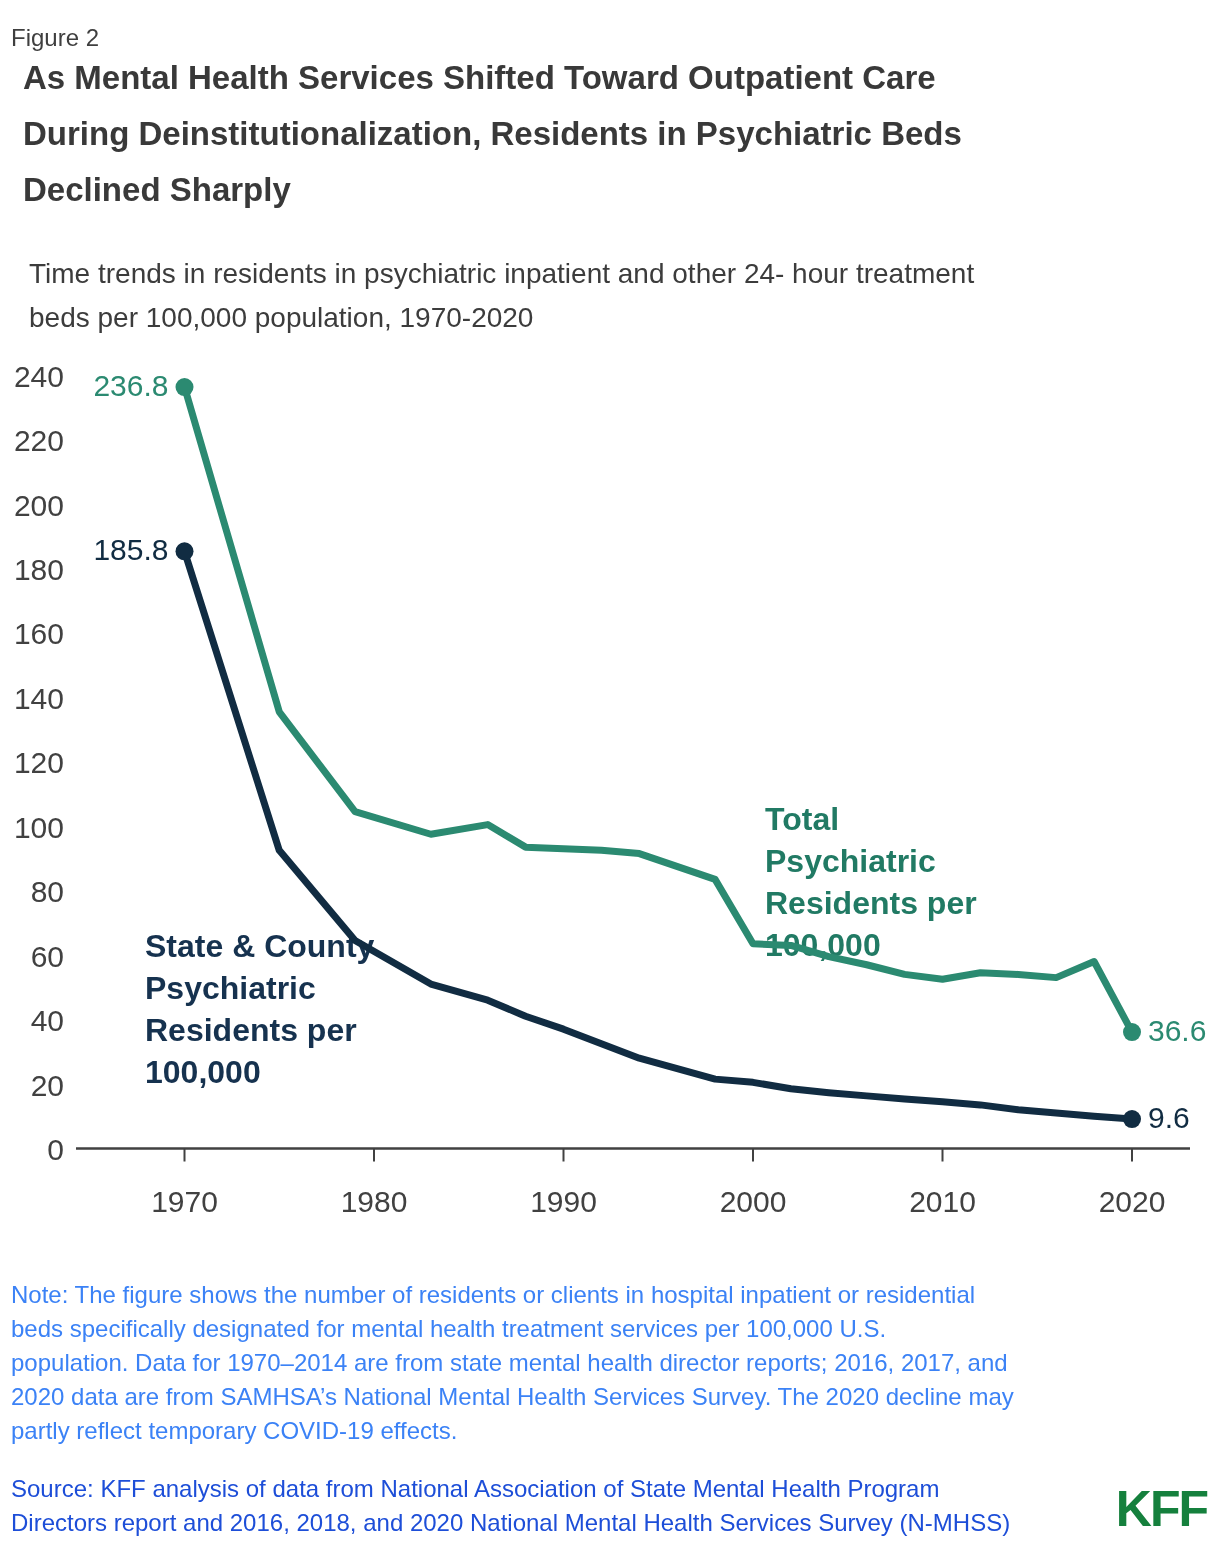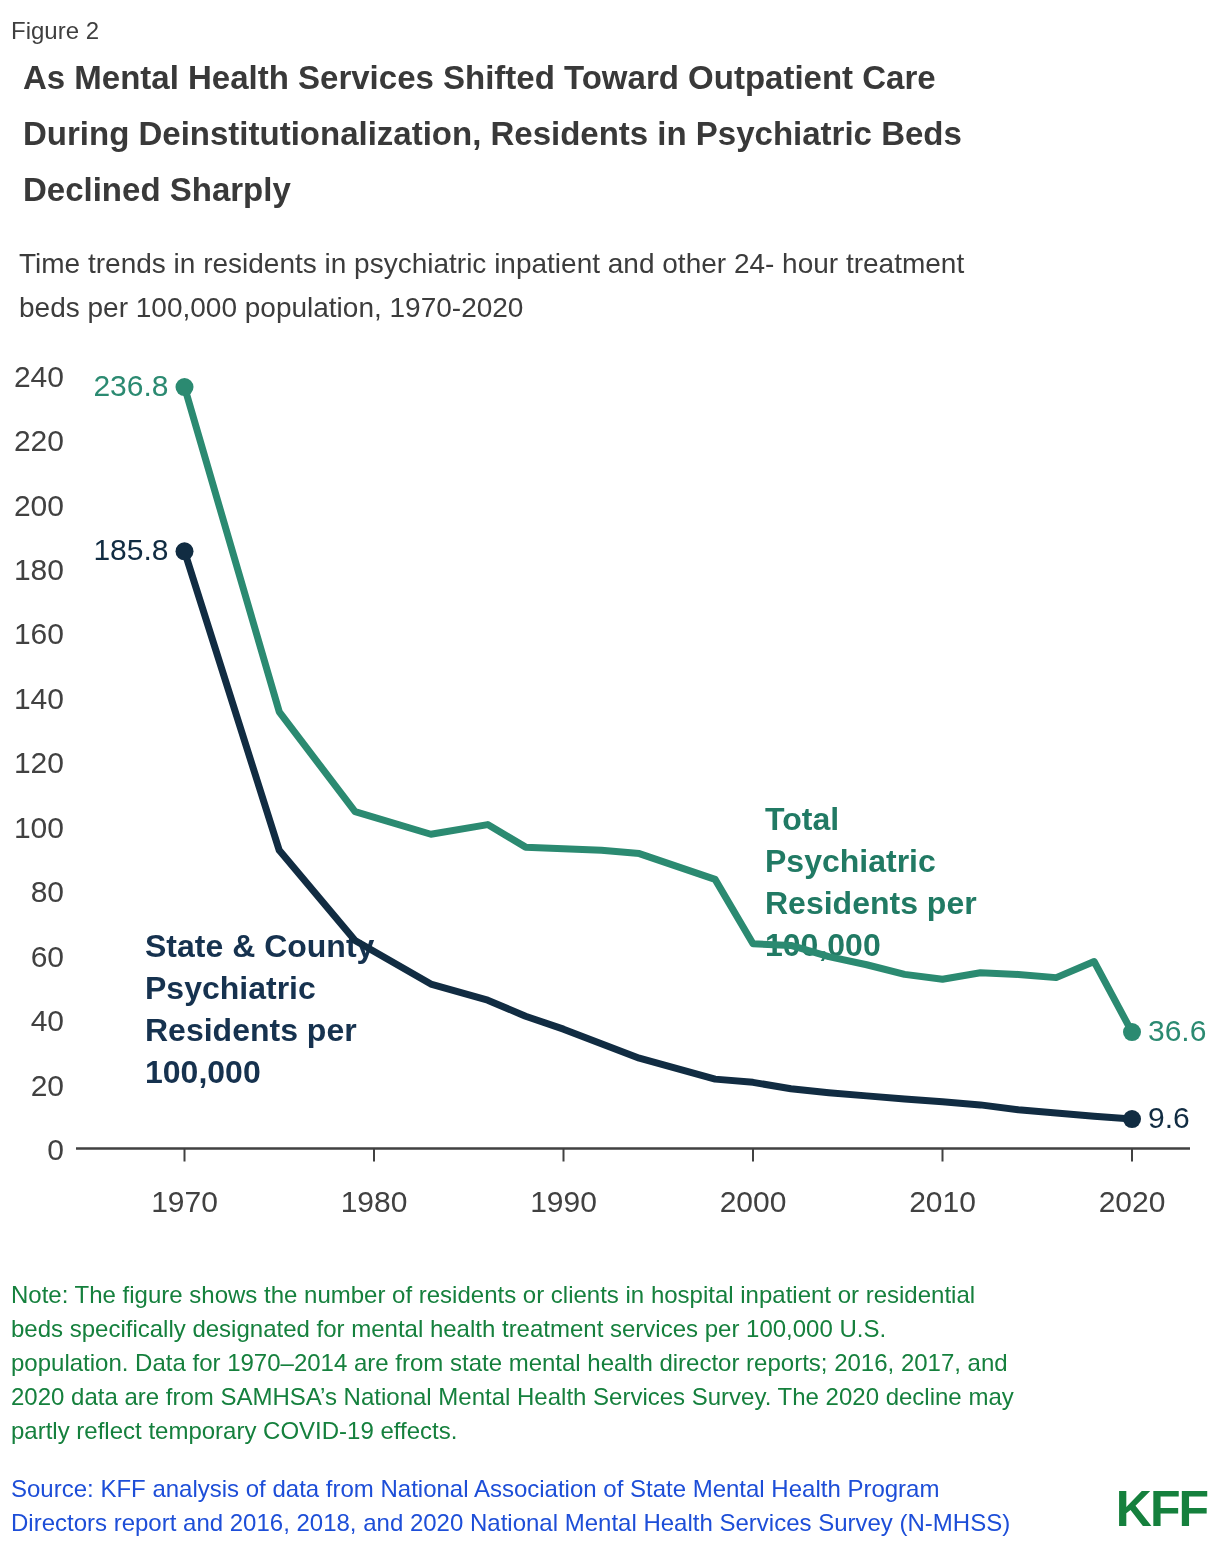--- a/index.html
+++ b/index.html
@@ -1,26 +1,26 @@
 <!DOCTYPE html>
 <html><head>
 <meta charset="utf-8">
 <style>
   html,body{margin:0;padding:0;background:#ffffff;}
   body{width:1220px;height:1544px;font-family:"Liberation Sans","DejaVu Sans",sans-serif;}
   .page{position:relative;width:1220px;height:1544px;background:#ffffff;overflow:hidden;}
-  .figure-label{position:absolute;left:11px;top:17px;font-size:24px;color:#3f3f3f;}
+  .figure-label{position:absolute;left:11px;top:24px;font-size:24px;color:#3f3f3f;}
   .title{position:absolute;left:23px;top:50px;width:1190px;margin:0;font-size:33px;line-height:56px;
          font-weight:700;color:#393939;white-space:pre-line;}
-  .subtitle{position:absolute;left:11px;top:234px;width:1190px;margin:8px;font-size:28px;line-height:44px;
+  .subtitle{position:absolute;left:11px;top:234px;width:1190px;margin:18px;font-size:28px;line-height:44px;
          color:#3c3c3c;white-space:pre-line;}
   #chart{position:absolute;left:0;top:350px;}
   #chart text{font-family:"Liberation Sans","DejaVu Sans",sans-serif;}
   .note{position:absolute;left:11px;top:1278px;width:1190px;margin:0;font-size:24px;line-height:34px;
-         color:#15803d;white-space:pre-line;}
+         color:#3b82f6;white-space:pre-line;}
   .source-text{position:absolute;left:11px;top:1472px;width:1040px;margin:0;font-size:24px;line-height:34px;
          color:#1d4ed8;white-space:pre-line;}
   .kff-logo{position:absolute;right:13px;bottom:6px;font-size:50px;font-weight:800;letter-spacing:-2px;
          color:#15803d;}
 </style>
 </head>
 <body>
 
 <div class="page">
   <div class="figure-label">Figure 2</div>

